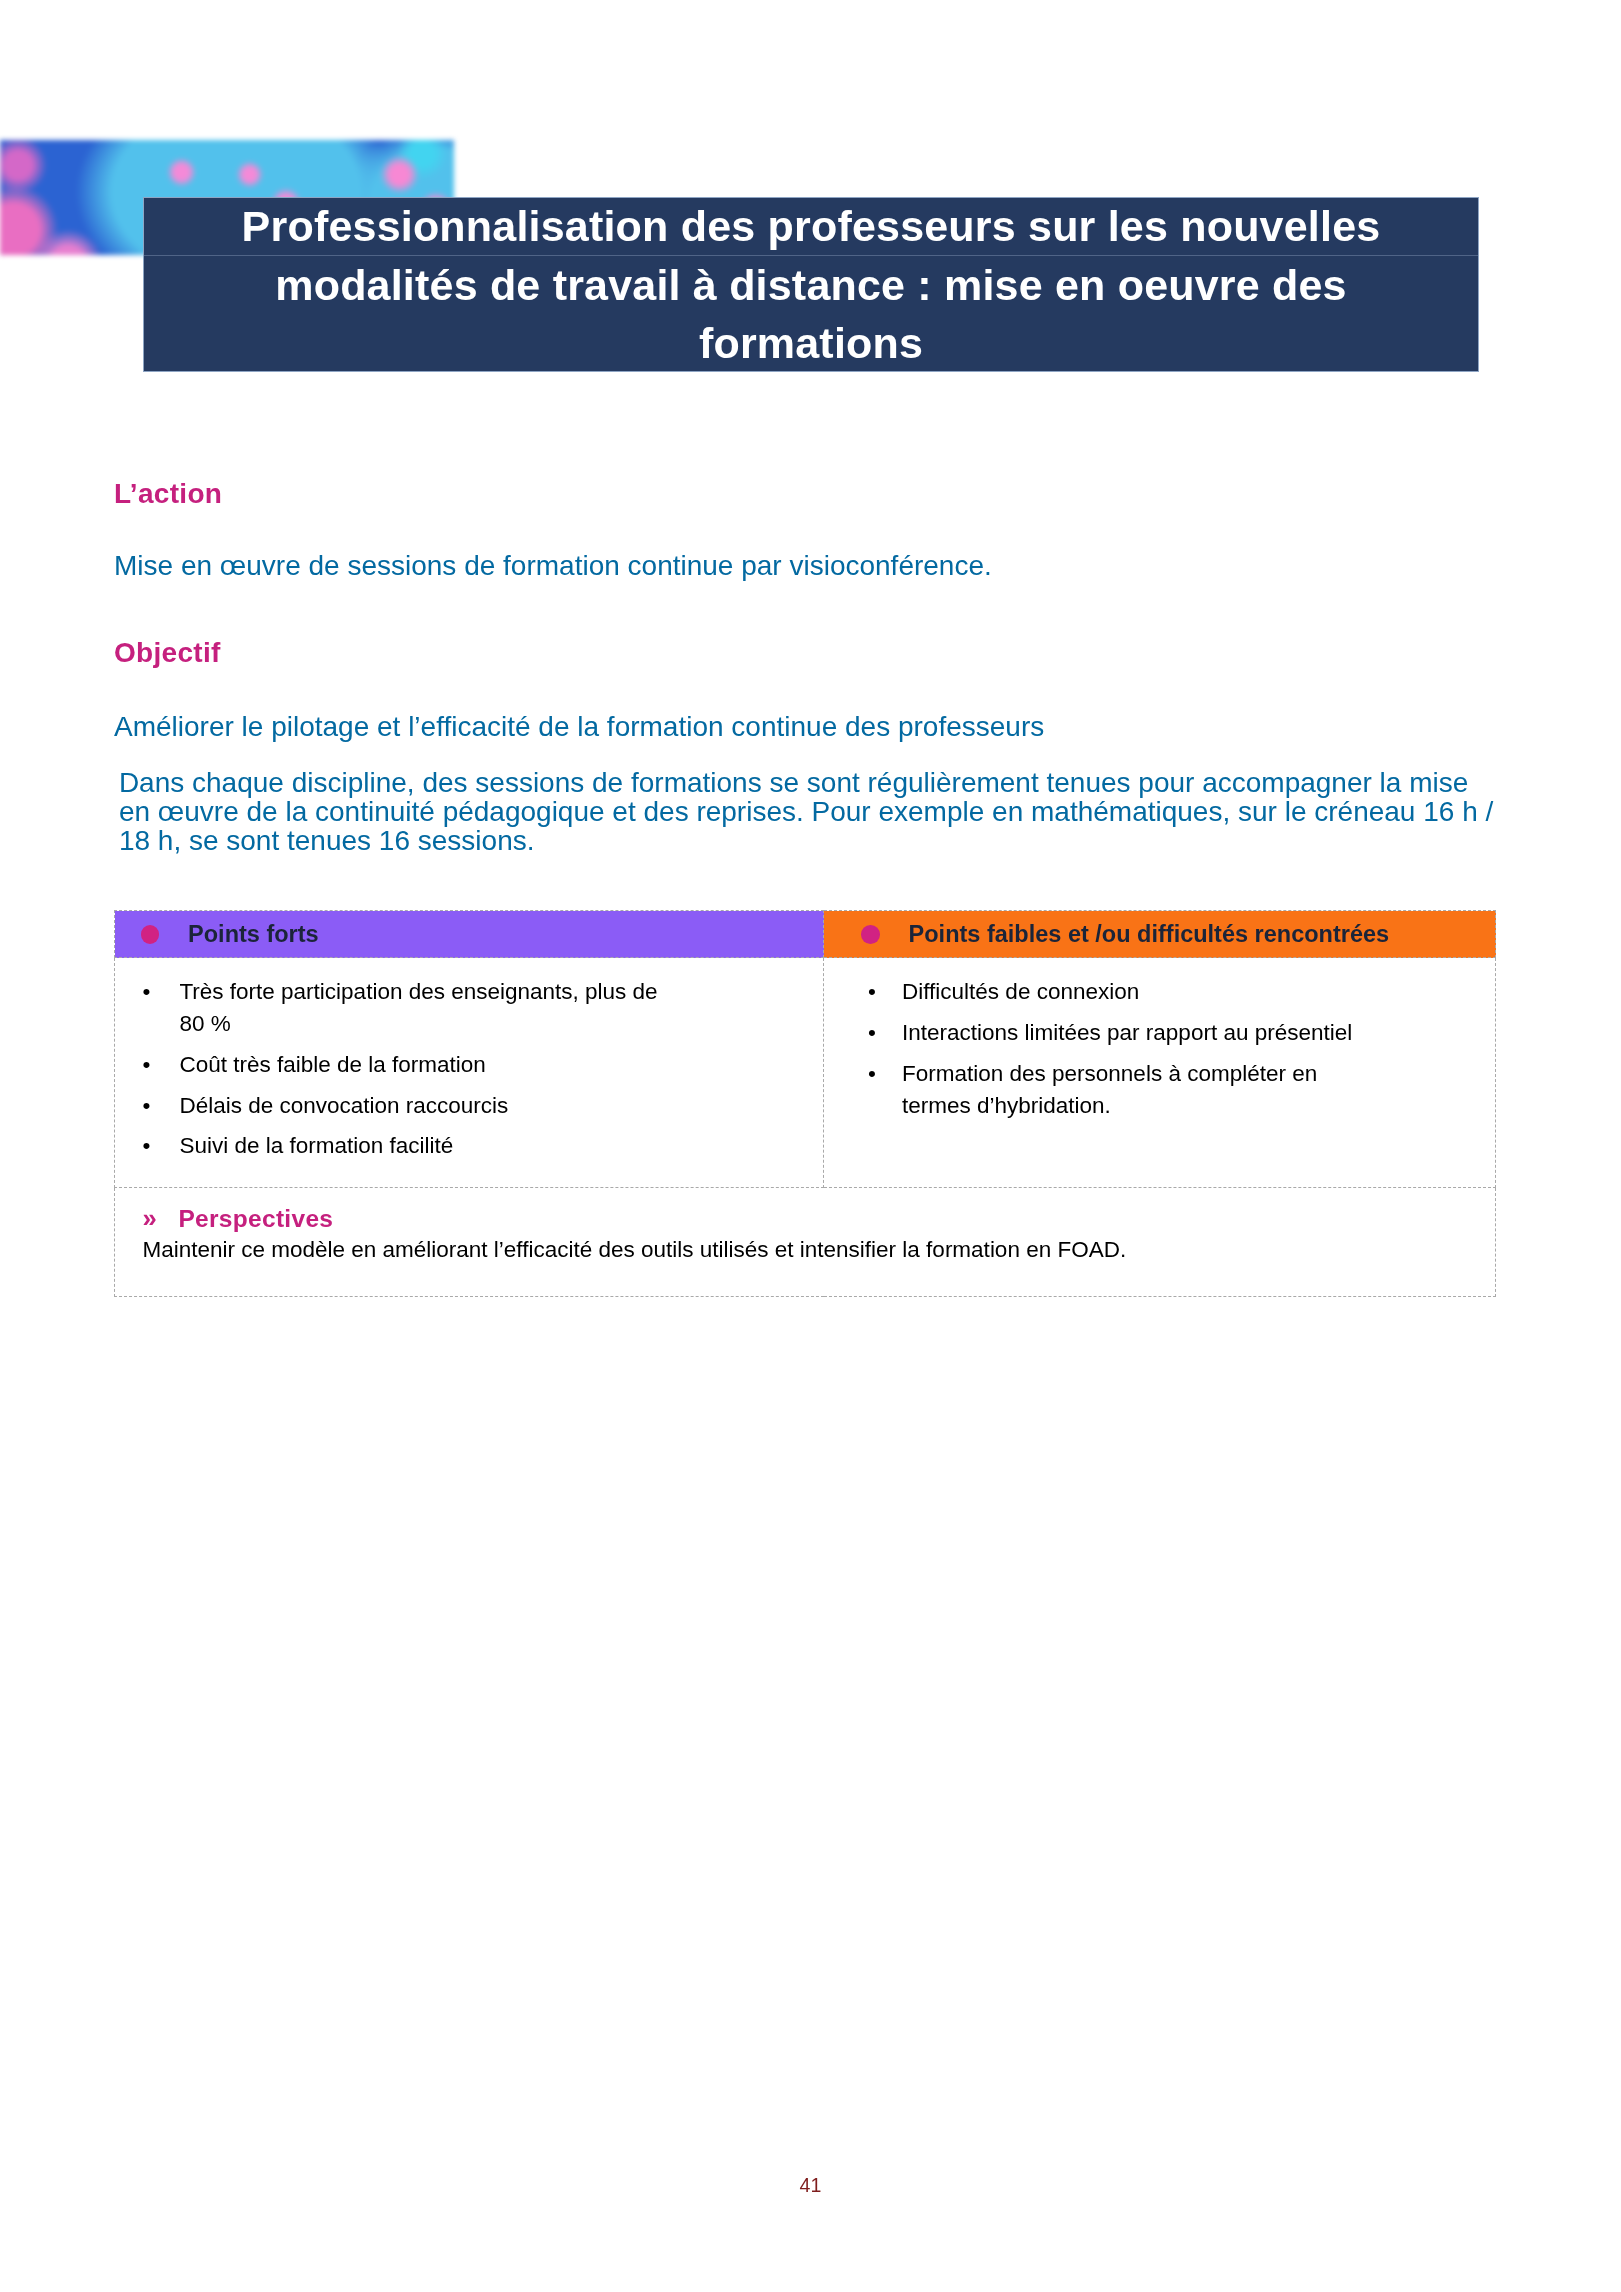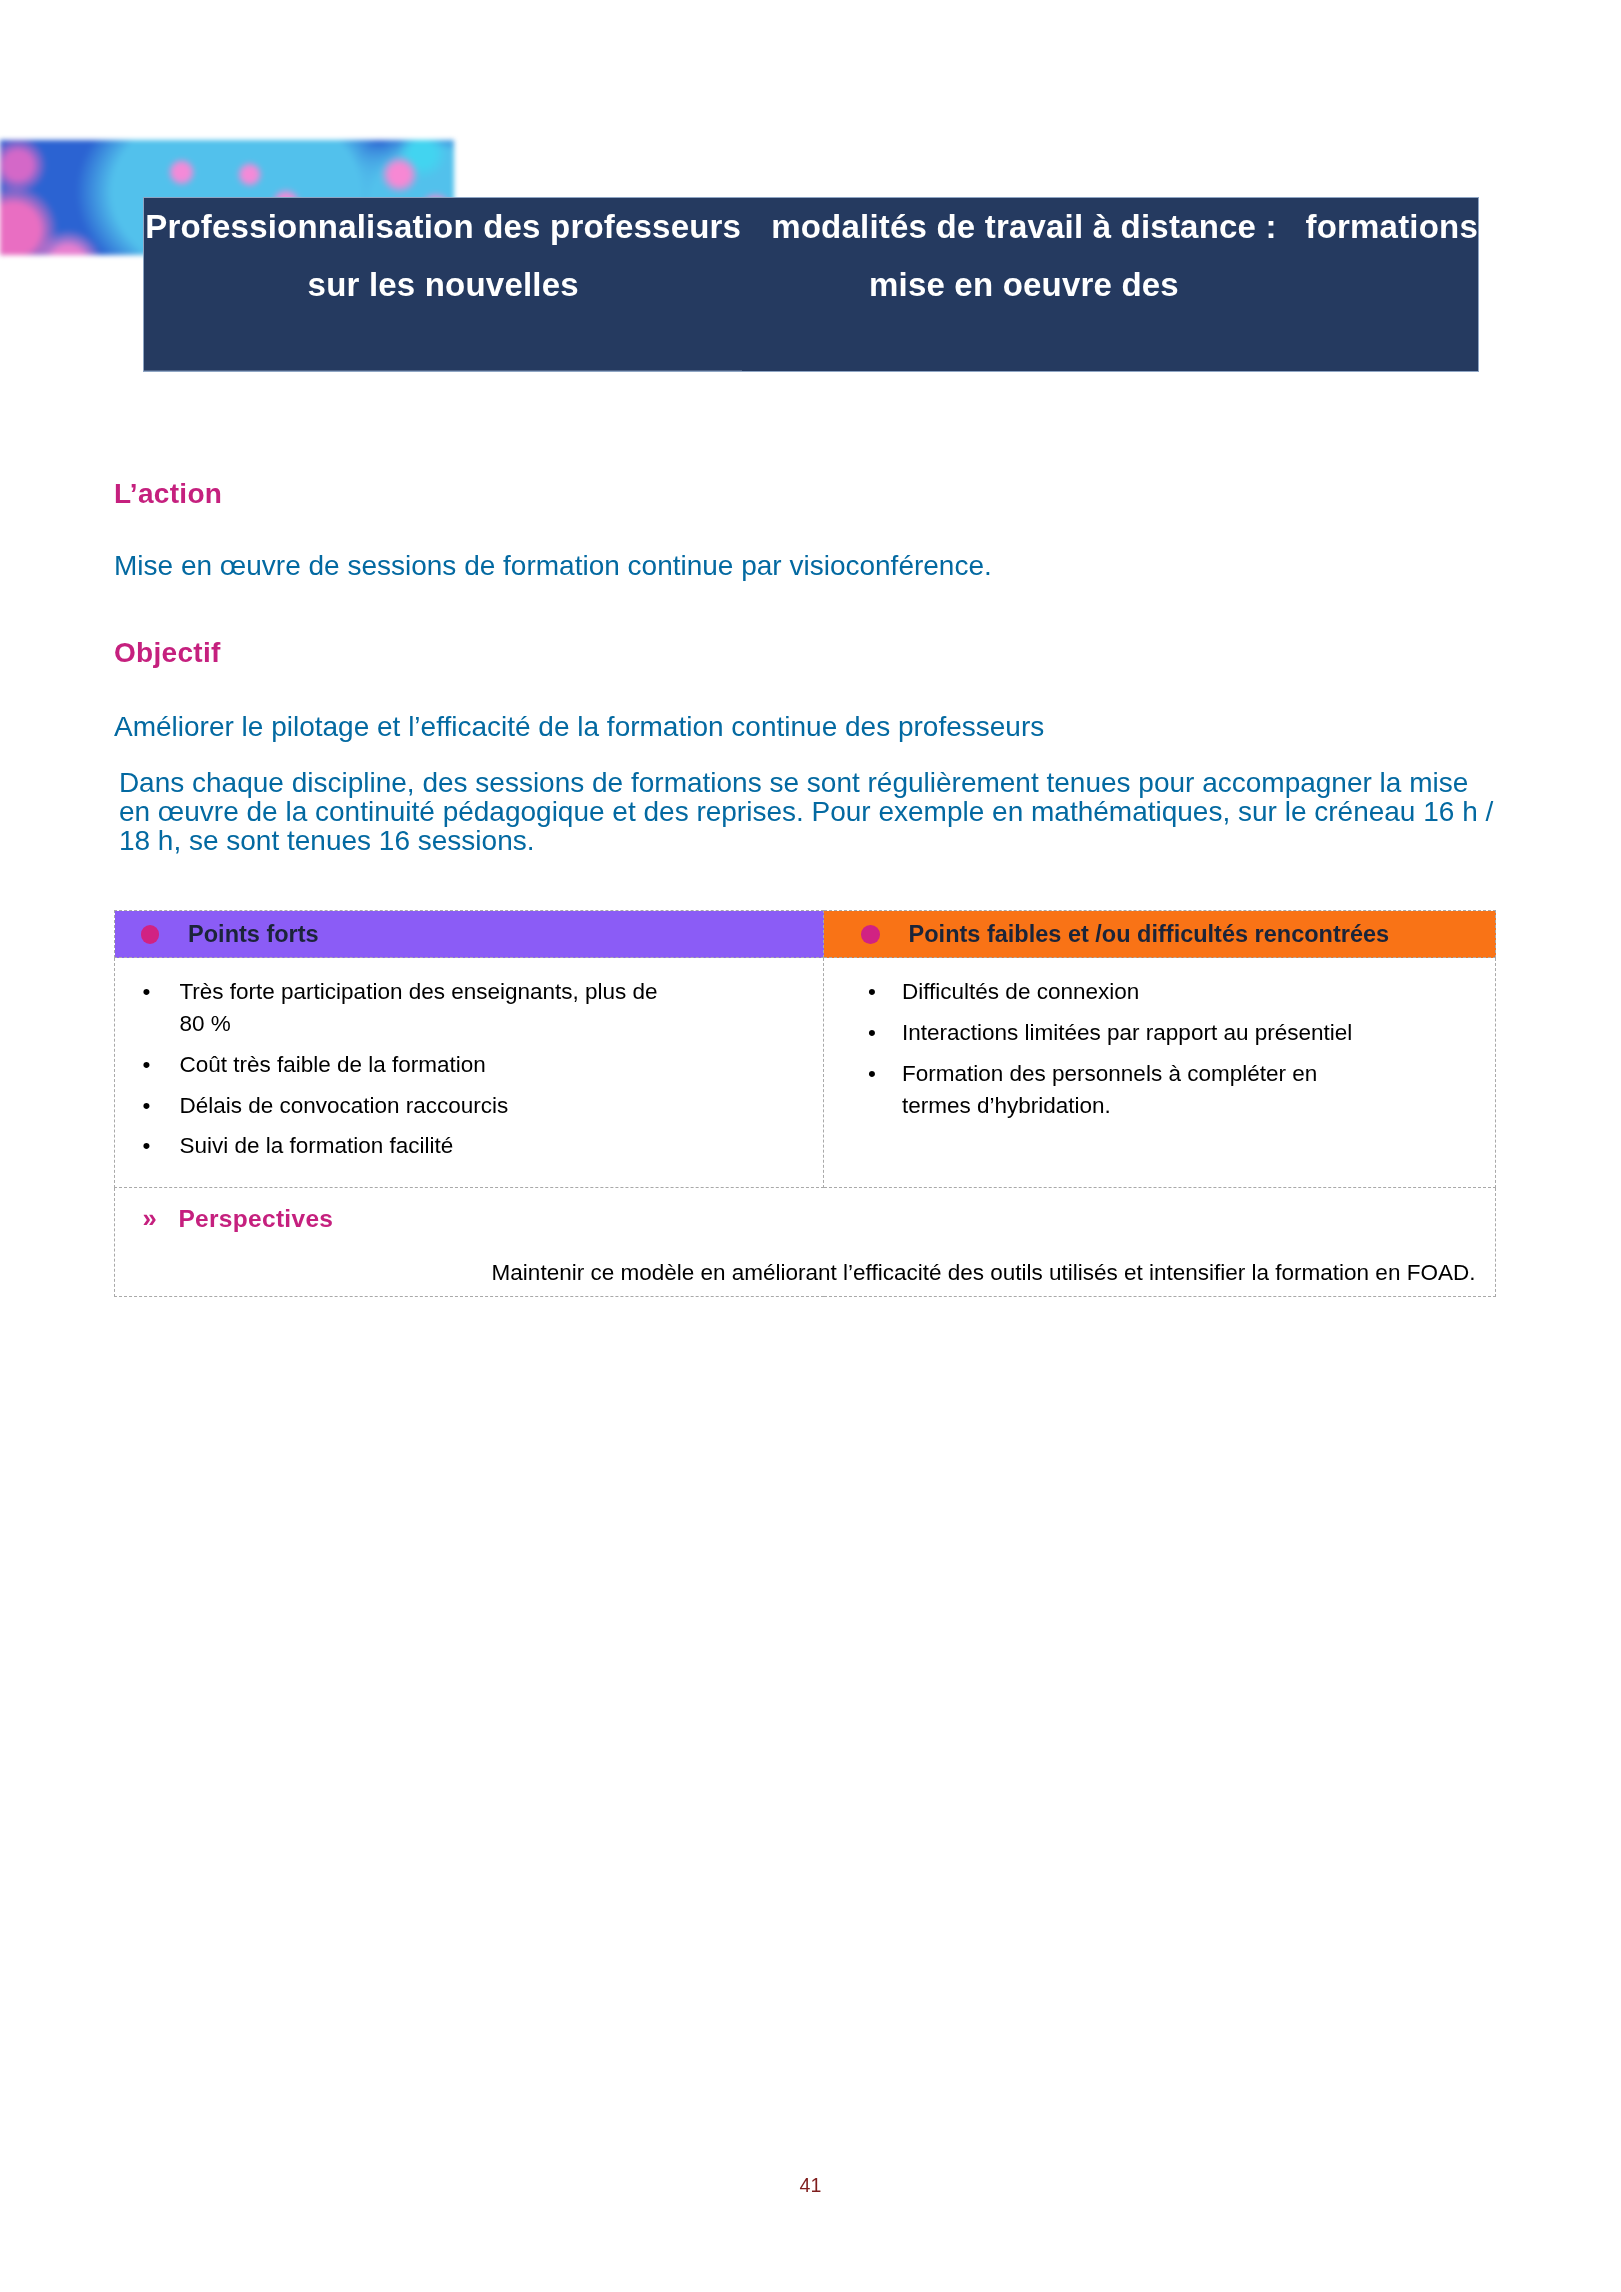--- a/index.html
+++ b/index.html
@@ -39,25 +39,25 @@
 
   
   .banner {
     position: absolute;
     left: 143px; top: 197px;
     width: 1336px; height: 175px;
     background: #253a60;
     border: 1px solid #8ea5c4;
     color: #ffffff;
     display: flex;
-    flex-direction: row;
+    flex-direction: column;
     justify-content: center;
     text-align: center;
     font-weight: bold;
-    font-size: 33px;
+    font-size: 43px;
     line-height: 58px;
     letter-spacing: 0.2px;
   }
   .banner .line1 { border-bottom: 1px solid rgba(160,180,210,0.35); }
 
   .content {
     position: absolute;
     left: 114px; top: 0;
     width: 1381px;
   }
@@ -138,24 +138,23 @@
     font-weight: bold;
     letter-spacing: 0.3px;
   }
   .chevron-icon {
     color: #c5207e;
     font-weight: bold;
     margin-right: 21.6px;
     font-size: 25.5px;
   }
   .persp-body {
-    margin-top: 24px;
+    margin-top: 1px;
     font-size: 22.5px;
     line-height: 31px;
-    text-align: right;
   }
 
   .page-number {
     position: absolute;
     left: 0; top: 2174px;
     width: 100%;
     text-align: center;
     font-size: 19.6px;
     color: #7f1d1d;
   }

